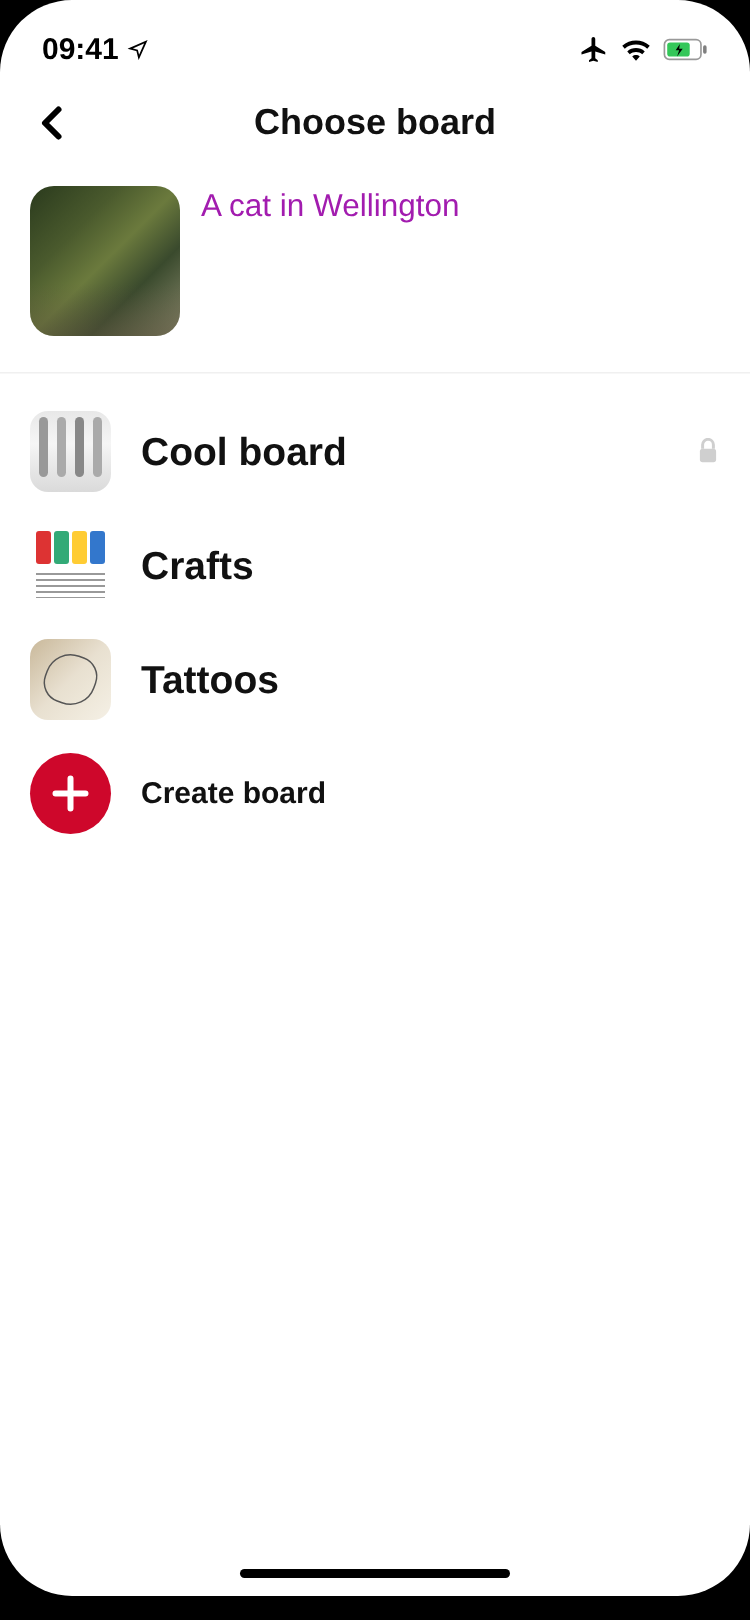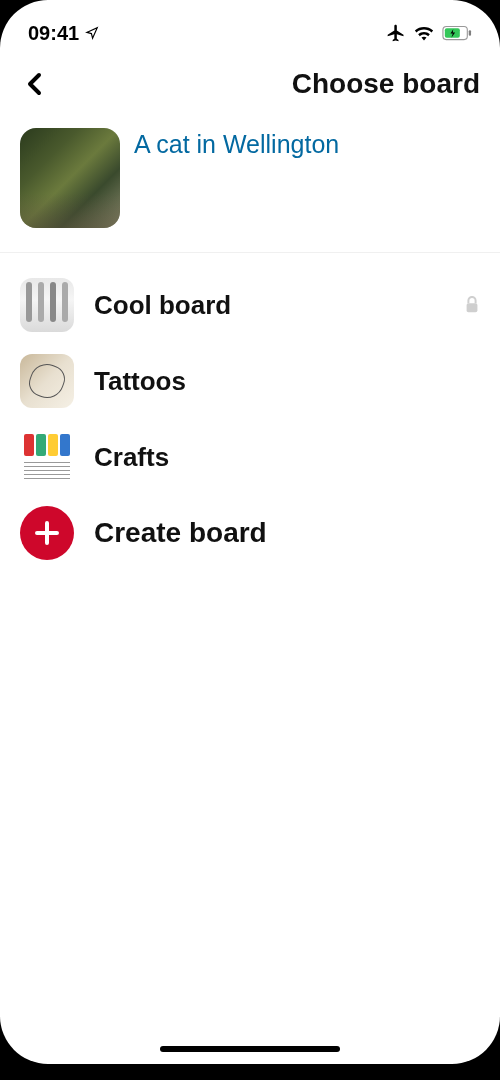--- a/index.html
+++ b/index.html
@@ -53,22 +53,22 @@
       left: 20px;
       width: 28px;
       height: 28px;
       display: flex;
       align-items: center;
       justify-content: center;
       cursor: pointer;
     }
     .header-title {
       flex: 1;
-      text-align: right;
-      font-size: 28px;
+      text-align: center;
+      font-size: 24px;
       font-weight: 700;
       color: #111;
     }
     .pin-preview {
       display: flex;
       align-items: flex-start;
       gap: 14px;
       padding: 18px 20px 24px 20px;
       border-bottom: 1px solid #f0f0f0;
     }
@@ -81,23 +81,23 @@
       position: relative;
       overflow: hidden;
     }
     .pin-thumb::after {
       content: '';
       position: absolute;
       bottom: 0; left: 0; right: 0; height: 35%;
       background: linear-gradient(180deg, transparent, rgba(90,80,60,0.5));
     }
     .pin-title {
-      font-size: 25px;
+      font-size: 21px;
       font-weight: 400;
-      color: #0369a1;
+      color: #a21caf;
       padding-top: 2px;
     }
     .boards-list {
       padding: 14px 20px 0 20px;
     }
     .board-row {
       display: flex;
       align-items: center;
       gap: 20px;
       padding: 11px 0;
@@ -171,21 +171,21 @@
       width: 54px;
       height: 54px;
       border-radius: 50%;
       background: #CE072B;
       display: flex;
       align-items: center;
       justify-content: center;
       flex-shrink: 0;
     }
     .create-label {
-      font-size: 28px;
+      font-size: 20px;
       font-weight: 700;
       color: #111;
     }
     .home-indicator {
       position: absolute;
       bottom: 12px;
       left: 50%;
       transform: translateX(-50%);
       width: 180px;
       height: 6px;
@@ -238,27 +238,27 @@
     <div class="board-row">
       <div class="board-thumb thumb-coolstuff"></div>
       <div class="board-name">Cool board</div>
       <svg class="lock-icon" viewBox="0 0 16 20">
         <rect x="2" y="8" width="12" height="10" rx="2" fill="#888"></rect>
         <path d="M4 8 V5 a4 4 0 0 1 8 0 V8" stroke="#888" stroke-width="2.2" fill="none"></path>
       </svg>
     </div>
 
     <div class="board-row">
+      <div class="board-thumb thumb-crafts"></div>
+      <div class="board-name">Crafts</div>
+    </div>
+
+    <div class="board-row">
       <div class="board-thumb thumb-tattoos"></div>
       <div class="board-name">Tattoos</div>
-    </div>
-
-    <div class="board-row">
-      <div class="board-thumb thumb-crafts"></div>
-      <div class="board-name">Crafts</div>
     </div>
 
     <div class="create-row">
       <div class="create-circle">
         <svg width="26" height="26" viewBox="0 0 26 26">
           <path d="M13 3 V23 M3 13 H23" stroke="#fff" stroke-width="4" stroke-linecap="round"></path>
         </svg>
       </div>
       <div class="create-label">Create board</div>
     </div>

